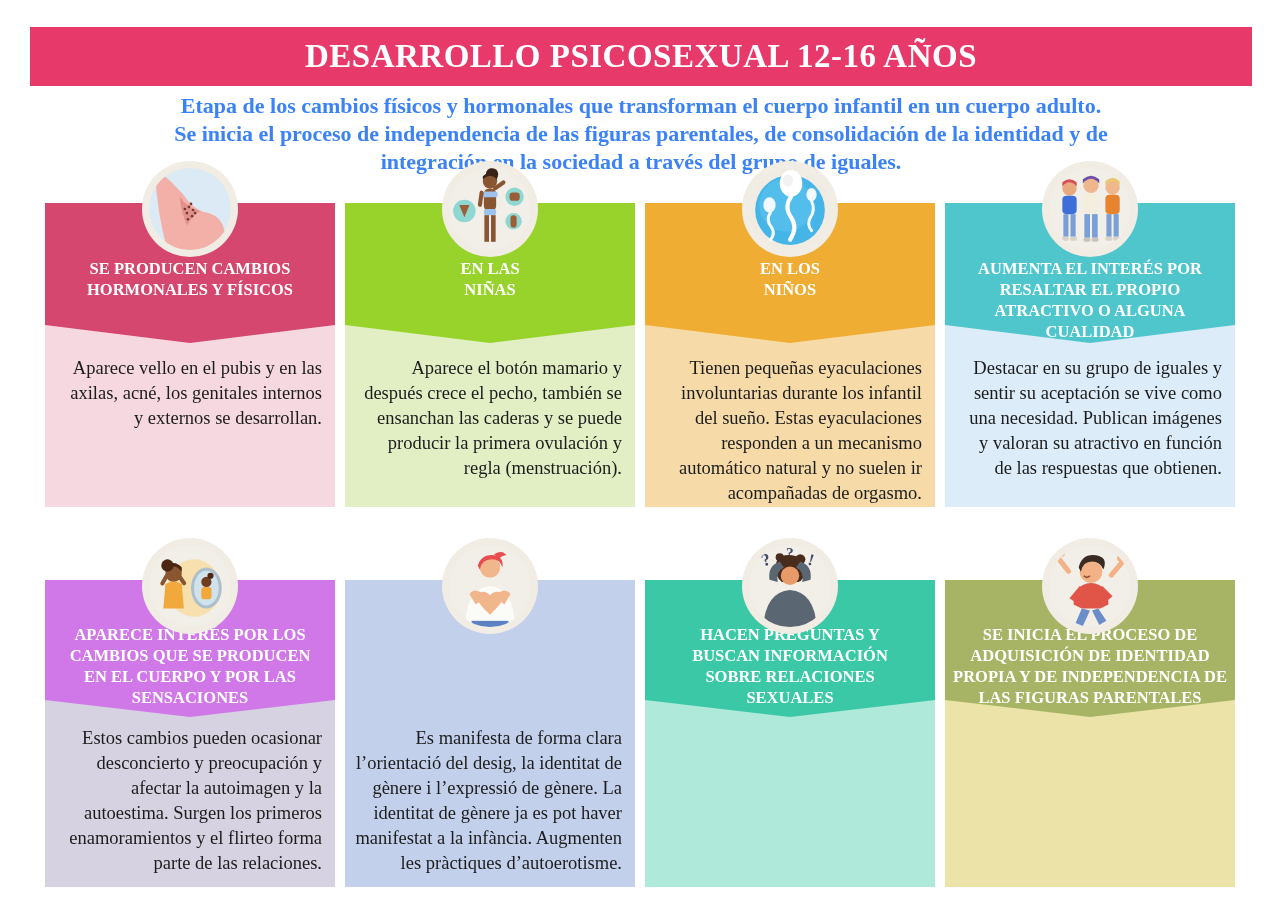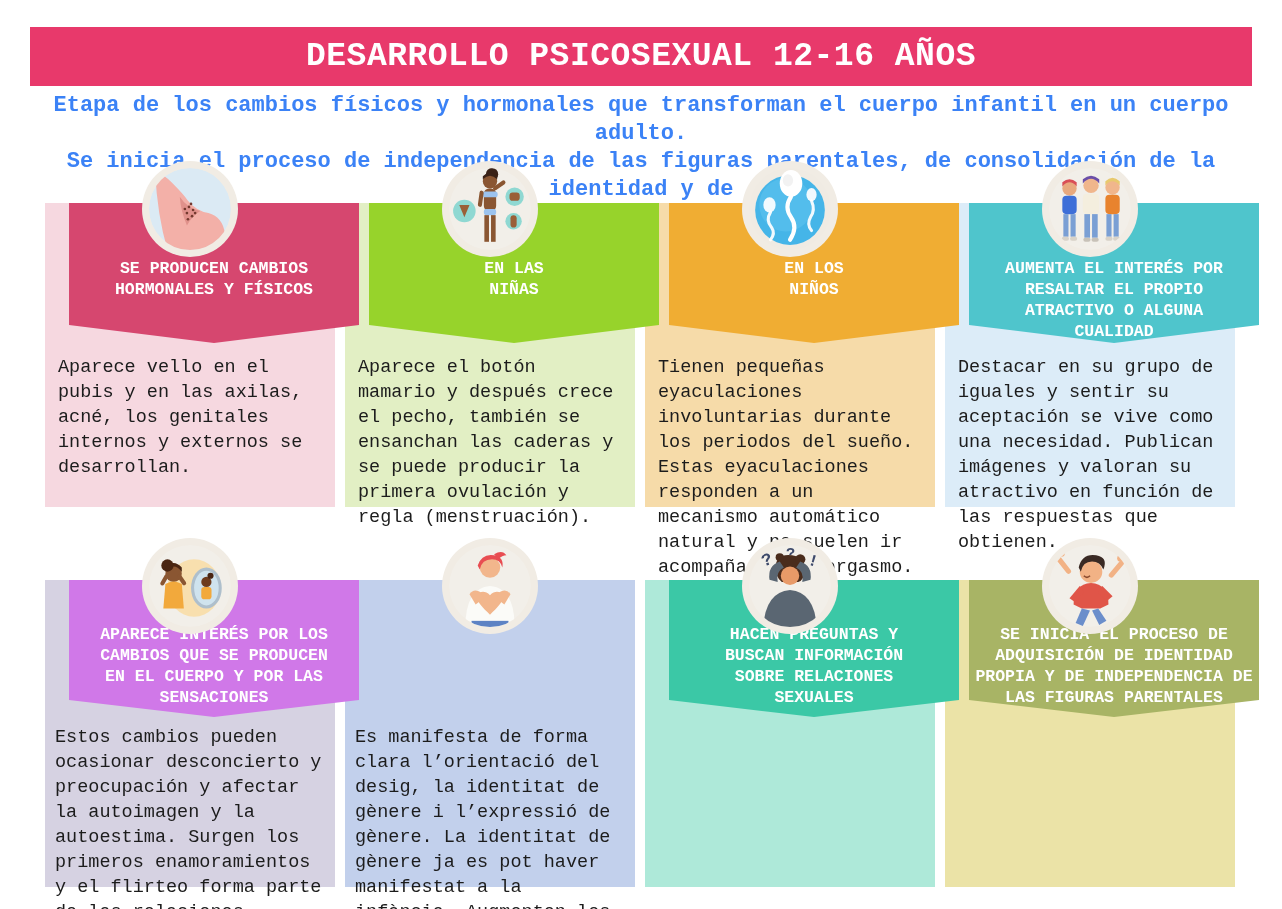--- a/index.html
+++ b/index.html
@@ -1,19 +1,19 @@
 <!DOCTYPE html>
 <html><head>
 <meta charset="utf-8">
 <style>
   * { margin:0; padding:0; box-sizing:border-box; }
   html,body { background:#ffffff; }
   .page {
     position:relative; width:1282px; height:909px; background:#ffffff;
-    font-family:Liberation Mono, monospace; overflow:hidden;
+    font-family:Liberation Serif, serif; overflow:hidden;
   }
   
   .banner {
     position:absolute; left:30px; top:27px; width:1222px; height:59px;
     background:#e8396b; display:flex; align-items:center; justify-content:center;
   }
   .banner h1 {
     color:#ffffff; font-size:33px; font-weight:bold; letter-spacing:0.5px;
     white-space:pre-line; text-align:center;
   }
@@ -30,37 +30,37 @@
     grid-template-rows:304px 307px; column-gap:10px; row-gap:73px;
   }
   .card { position:relative; background:var(--bbg,#eee); }
   .icon-circle {
     position:absolute; top:-42px; left:50%; transform:translateX(-50%);
     width:96px; height:96px; border-radius:50%; background:#f1ece4;
     display:flex; align-items:center; justify-content:center; z-index:3;
   }
   .icon-circle svg { width:82px; height:82px; border-radius:50%; overflow:hidden; }
   .card-header {
-    position:relative; width:100%; height:122px; background:var(--hbg,#999); z-index:1;margin-left:24px;
+    position:relative; width:100%; height:122px; background:var(--hbg,#999); z-index:1;
   }
   .card-header::after {
     content:""; position:absolute; top:100%; left:0; width:100%; height:18px;
     background:var(--hbg,#999); clip-path:polygon(0 0,100% 0,50% 100%);
   }
   .row2 .card-header { height:120px; }
   .row2 .card-header::after { height:17px; }
   .card-title {
     position:absolute; top:55px; left:5px; right:5px; z-index:2;
     color:#ffffff; font-size:16.5px; font-weight:bold; line-height:1.28;
     text-align:center; white-space:pre-line;
   }
   .row2 .card-title { top:44px; }
   .card-body {
     position:absolute; top:140px; bottom:0; left:0; right:0;
-    padding:13px 13px 0; text-align:left;
+    padding:13px 13px 0; text-align:right;
   }
   .row2 .card-body { top:137px; padding-top:9px;padding-left:10px; }
   .card-body p { color:#1c1c1c; font-size:18.5px; line-height:1.35; }
   .u { text-decoration:underline; text-underline-offset:2px; }
 </style>
 </head>
 <body>
 
 <div class="page">
 
@@ -145,21 +145,21 @@
           <path d="M21 43 q-5 8 1 15 q4 6 -1 12" stroke="#ffffff" stroke-width="3" fill="none" opacity="0.92" stroke-linecap="round"></path>
           <ellipse cx="61" cy="26" rx="5" ry="6.5" fill="#ffffff" opacity="0.92"></ellipse>
           <path d="M61 32 q4 9 -1 16 q-4 7 1 13" stroke="#ffffff" stroke-width="3" fill="none" opacity="0.92" stroke-linecap="round"></path>
         </svg>
       </div>
       <div class="card-header">
         <h3 class="card-title">EN LOS
 NIÑOS</h3>
       </div>
       <div class="card-body">
-        <p><span>Tienen pequeñas eyaculaciones involuntarias durante los periodos del sueño. Estas eyaculaciones responden a un mecanismo automático natural y no suelen ir acompañadas de orgasmo.</span></p>
+        <p><span>Tienen pequeñas eyaculaciones involuntarias durante los infantil del sueño. Estas eyaculaciones responden a un mecanismo automático natural y no suelen ir acompañadas de orgasmo.</span></p>
       </div>
     </div>
 
     <div class="card" style="--hbg: #4fc5cc; --bbg: #dcecf8;">
       <div class="icon-circle">
         <svg viewBox="0 0 80 80">
           <circle cx="40" cy="40" r="40" fill="#f2efe9"></circle>
           <g>
             <circle cx="20" cy="20" r="7" fill="#e8a97e"></circle>
             <path d="M13 18 Q20 10 27 18 L27 14 Q20 8 13 14 Z" fill="#d94f57"></path>

